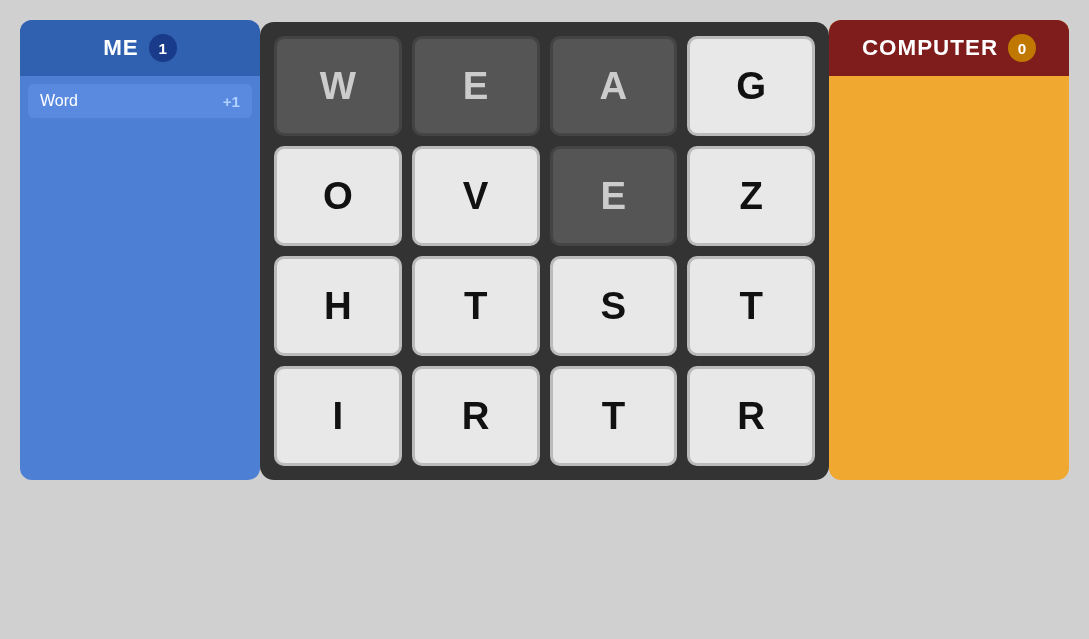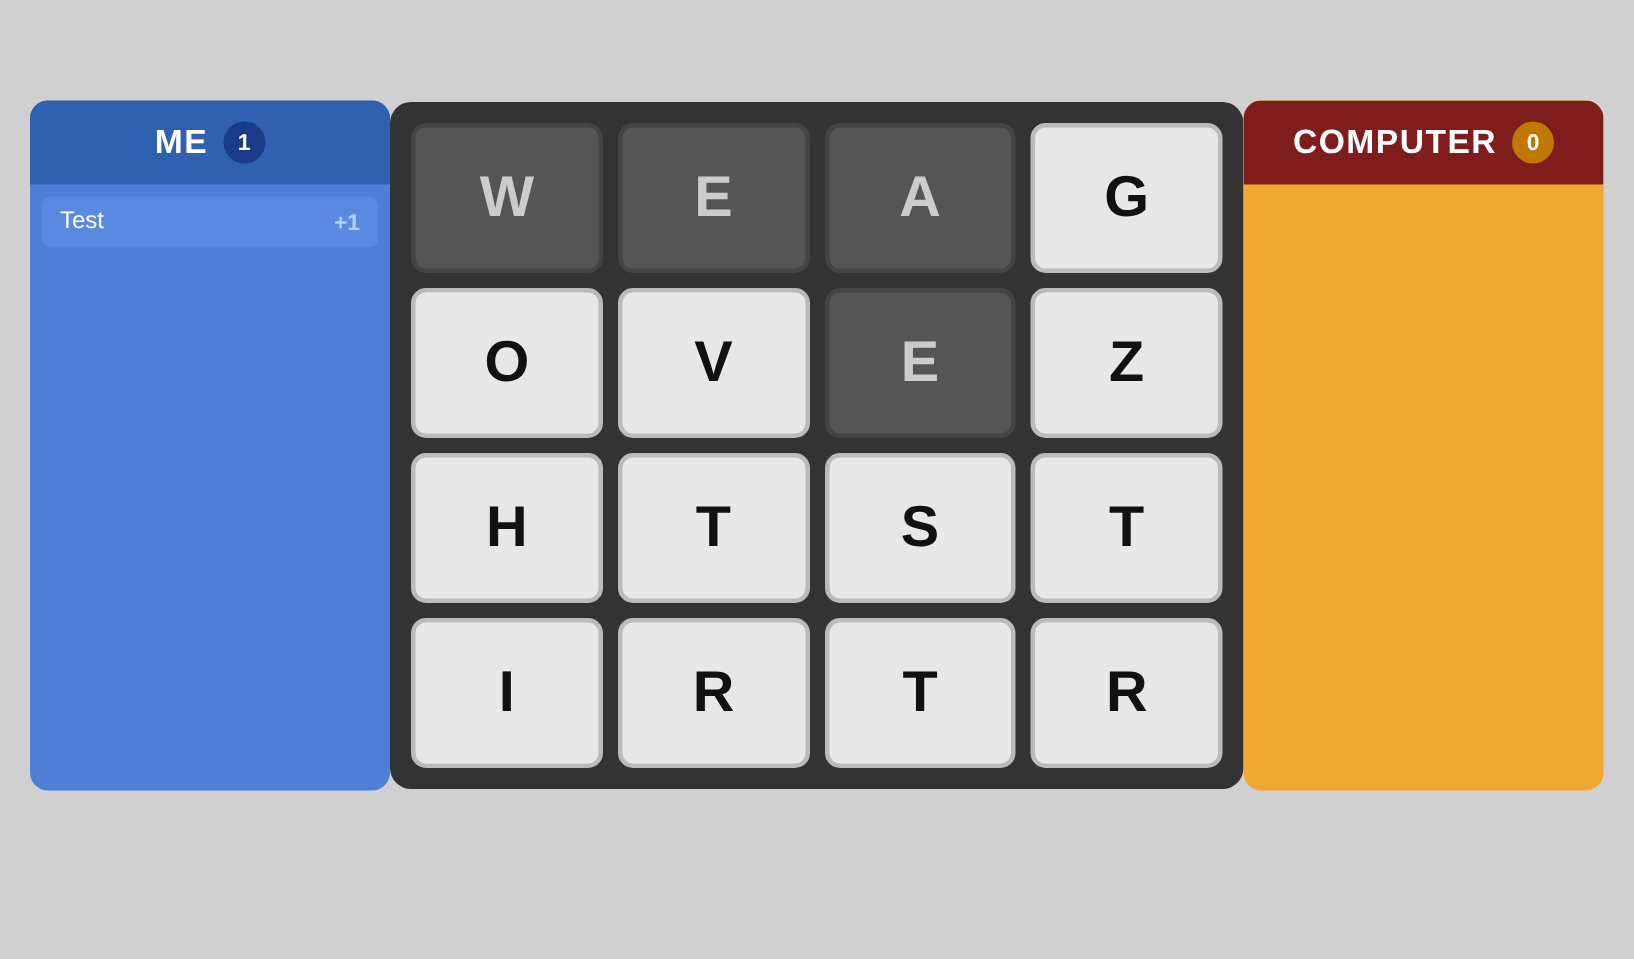--- a/index.html
+++ b/index.html
@@ -42,22 +42,21 @@
       font-weight: bold;
       padding: 10px 22px;
       border-radius: 8px;
       cursor: pointer;
       letter-spacing: 1px;
     }
 
     
     .main-content {
       display: flex;
-      align-items: center;
-      margin-top: 47px;
+      align-items: flex-end;
     }
 
     
     .player-panel {
       width: 240px;
       min-height: 460px;
       border-radius: 12px;
       overflow: hidden;
       flex-shrink: 0;
     }
@@ -156,21 +155,21 @@
 
   <div class="main-content">
 
     <div class="player-panel panel-me">
       <div class="panel-header">
         <span class="panel-title">ME</span>
         <span class="score-badge">1</span>
       </div>
       <div class="panel-body">
         <div class="word-entry">
-          <span class="word-text">Test</span>
+          <span class="word-text">Word</span>
           <span class="word-score">+1</span>
         </div>
       </div>
     </div>
 
     <div class="grid-panel">
       <div class="grid" id="grid-container">
       <div class="cell dark">W</div>
           <div class="cell dark">E</div>
           <div class="cell dark">A</div>

